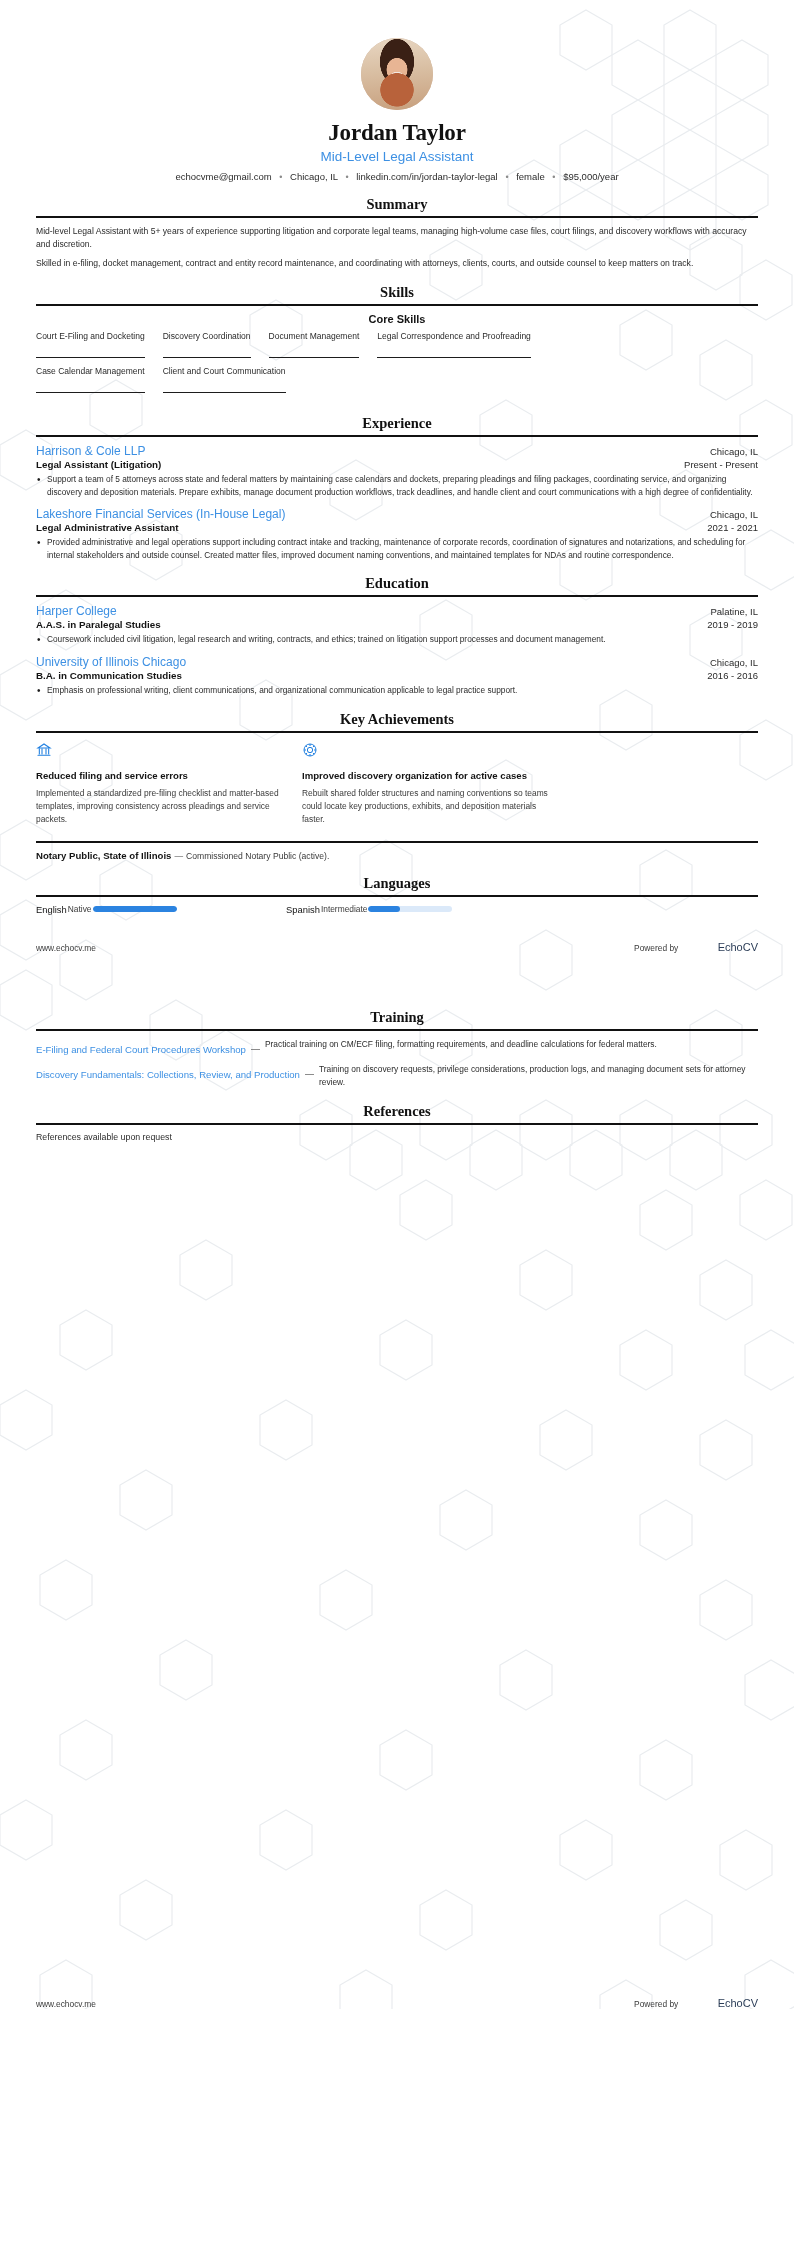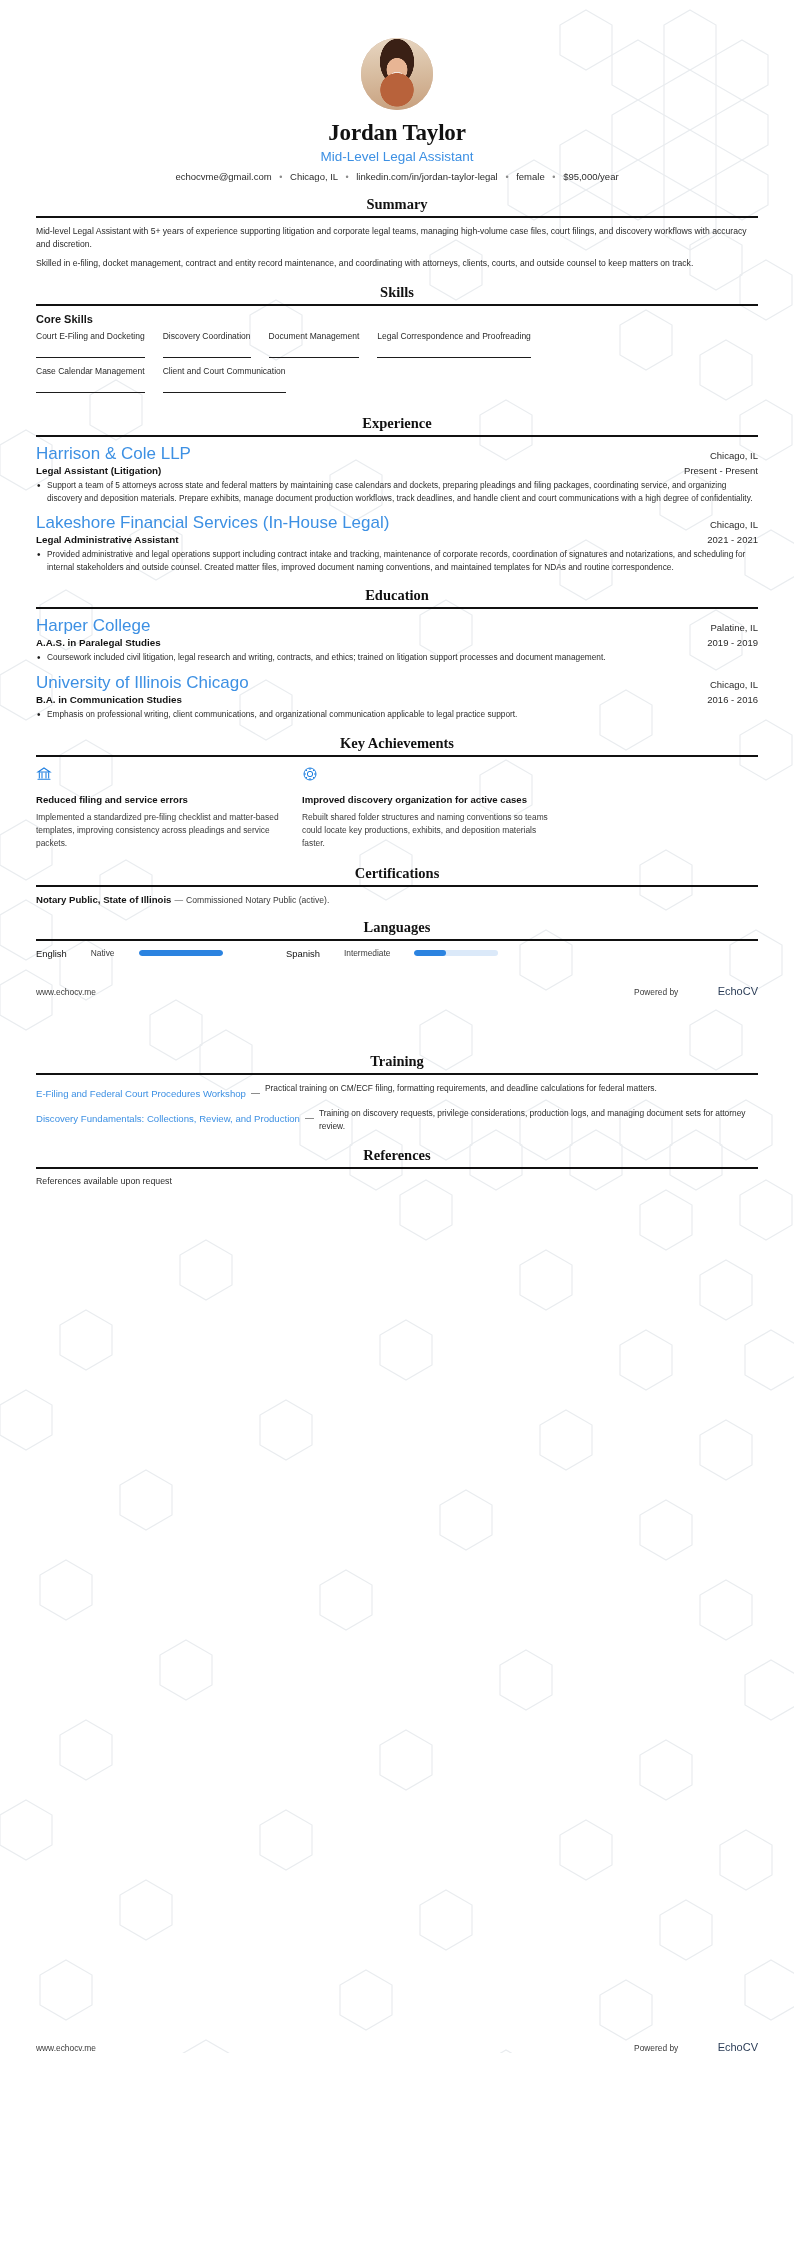--- a/index.html
+++ b/index.html
@@ -108,20 +108,21 @@
     color: #2a2a2a;
     margin-bottom: 5px;
   }
 
   
   .skills-group-title {
     font-size: 11px;
     font-weight: bold;
     color: #141414;
     margin-bottom: 6px;
+    text-align: center;
   }
   .skill-row {
     display: flex;
     flex-wrap: wrap;
     gap: 0 18px;
   }
   .skill {
     font-size: 8.5px;
     color: #2a2a2a;
     border-bottom: 1.2px solid #1d1d1d;
@@ -131,21 +132,21 @@
   }
 
   
   .entry { margin-bottom: 9px; }
   .entry-top, .entry-sub {
     display: flex;
     justify-content: space-between;
     align-items: baseline;
   }
   .org {
-    font-size: 17px;
+    font-size: 12px;
     color: #3d90e3;
   }
   .loc {
     font-size: 9.5px;
     color: #2a2a2a;
   }
   .role {
     font-size: 9.8px;
     font-weight: bold;
     color: #141414;
@@ -207,21 +208,21 @@
   
   .cert-line { font-size: 8.6px; color: #3a3a3a; }
   .cert-name { font-weight: bold; font-size: 9.6px; color: #141414; }
   .cert-dash { color: #6a6a6a; padding: 0 3px; }
 
   
   .lang-grid { display: flex; }
   .lang {
     display: flex;
     align-items: center;
-    gap: 24px;
+    gap: 1px;
     width: 250px;
   }
   .lang-name { font-size: 9.4px; color: #141414; }
   .lang-level { font-size: 8.4px; color: #3a3a3a; }
   .lang-bar {
     width: 84px;
     height: 6px;
     border-radius: 4px;
     background: #dbe9f9;
     overflow: hidden;
@@ -533,21 +534,20 @@
           <div>
             <div class="ach-title">Improved discovery organization for active cases</div>
             <div class="ach-desc">Rebuilt shared folder structures and naming conventions so teams could locate key productions, exhibits, and deposition materials faster.</div>
           </div>
         </div>
 
       </div>
     </div>
 
     <div class="section">
-      <div class="section-title">Certifications</div>
       <div class="rule"></div>
       <div class="cert-line">
         <span class="cert-name">Notary Public, State of Illinois</span><span class="cert-dash">—</span><span>Commissioned Notary Public (active).</span>
       </div>
     </div>
 
     <div class="section">
       <div class="section-title">Languages</div>
       <div class="rule"></div>
       <div class="lang-grid">

